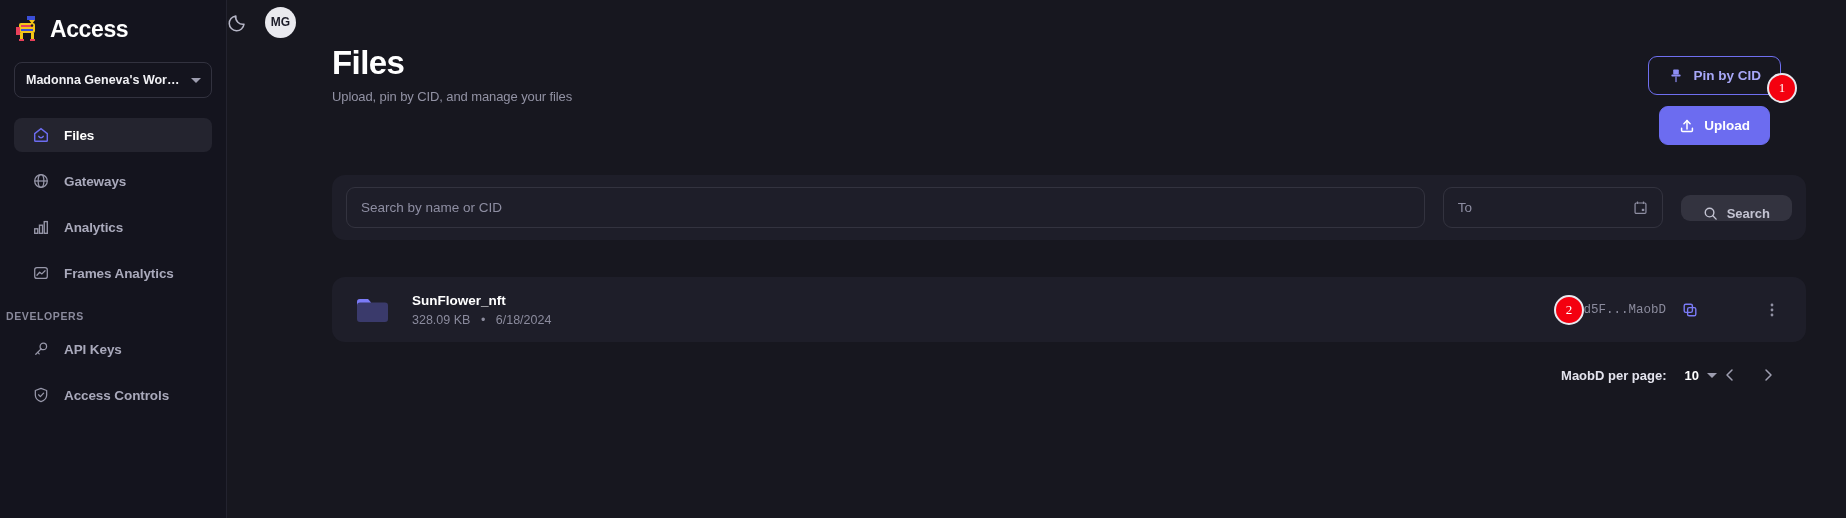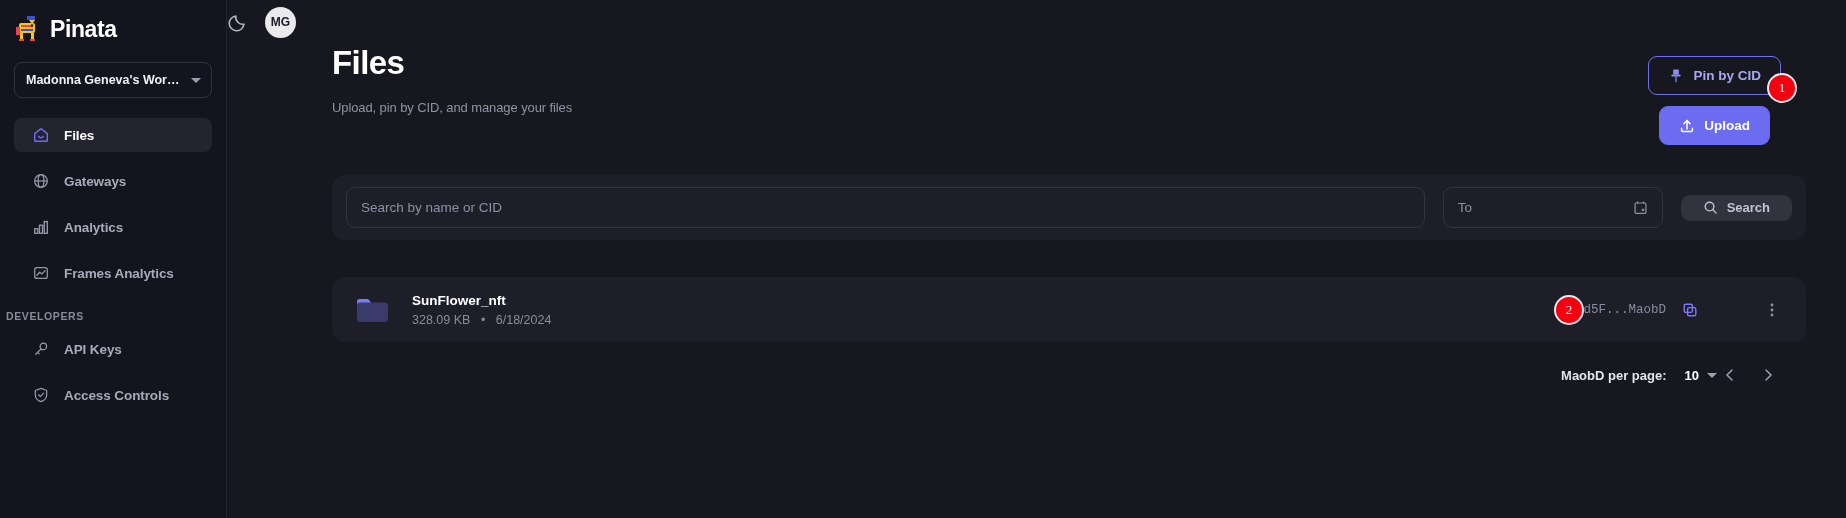--- a/index.html
+++ b/index.html
@@ -89,21 +89,21 @@
 
   .page-head {
     display: flex; align-items: flex-start; justify-content: space-between;
     padding-right: 25px;
   }
   .page-title {
     font-size: 33px; font-weight: 700; color: #ffffff; letter-spacing: -0.6px;
     line-height: 1.15;
   }
   .page-sub {
-    font-size: 13px; color: #9292a4; margin-top: 18px; letter-spacing: -0.1px;
+    font-size: 13px; color: #9292a4; margin-top: 7px; letter-spacing: -0.1px;
   }
   .head-actions { display: flex; align-items: center; gap: 11px; margin-top: 12px; position: relative; flex-direction: column; }
   .btn {
     display: flex; align-items: center; gap: 9px;
     height: 39px; border-radius: 9px; cursor: pointer;
     font-size: 13.5px; font-weight: 700;
     padding: 0 19px;
   }
   .btn-outline {
     border: 1px solid #6f6ff0; color: #a8a8f8; background: transparent;
@@ -153,21 +153,21 @@
   .field input {
     background: transparent; border: none; outline: none;
     color: #d8d8e4; font-size: 13.5px; width: 100%;
     font-family: "Liberation Sans", sans-serif;
   }
   .field input::placeholder { color: #8e8ea2; }
   .cal-icon { width: 15px; height: 15px; flex-shrink: 0; display:block; }
   .btn-search {
     background: #33333f; color: #c3c3d2;
     height: 26px; border-radius: 9px;
-    display: flex; align-items: center; gap: 9px;
+    display: flex; align-items: flex-end; gap: 9px;
     padding: 0 22px; cursor: pointer;
     font-size: 13px; font-weight: 700;
     border: none;
   }
   .mag-icon { width: 15px; height: 15px; display:block; }
 
   
   .file-row {
     margin-top: 37px;
     background: #1e1e29;
@@ -226,21 +226,21 @@
         <rect x="3" y="8" width="16" height="10" rx="2" fill="#f5c518"></rect>
         <rect x="5" y="10" width="12" height="2" fill="#e8405a"></rect>
         <rect x="5" y="14" width="12" height="2" fill="#3b4fd8"></rect>
         <circle cx="16" cy="10.5" r="1.2" fill="#1b1b28"></circle>
         <rect x="4" y="18" width="3" height="6" fill="#f5c518"></rect>
         <rect x="15" y="18" width="3" height="6" fill="#f5c518"></rect>
         <rect x="3" y="24" width="5" height="2" fill="#e8405a"></rect>
         <rect x="14" y="24" width="5" height="2" fill="#e8405a"></rect>
         <rect x="0" y="12" width="4" height="8" fill="#e8405a"></rect>
       </svg>
-      <span class="brand-name">Pinata</span>
+      <span class="brand-name">Access</span>
     </div>
 
     <div class="workspace">
       <span class="workspace-label">Madonna Geneva's Worksp...</span>
       <span class="caret-down"></span>
     </div>
 
     <nav class="nav">
 
       <div class="nav-item active">

